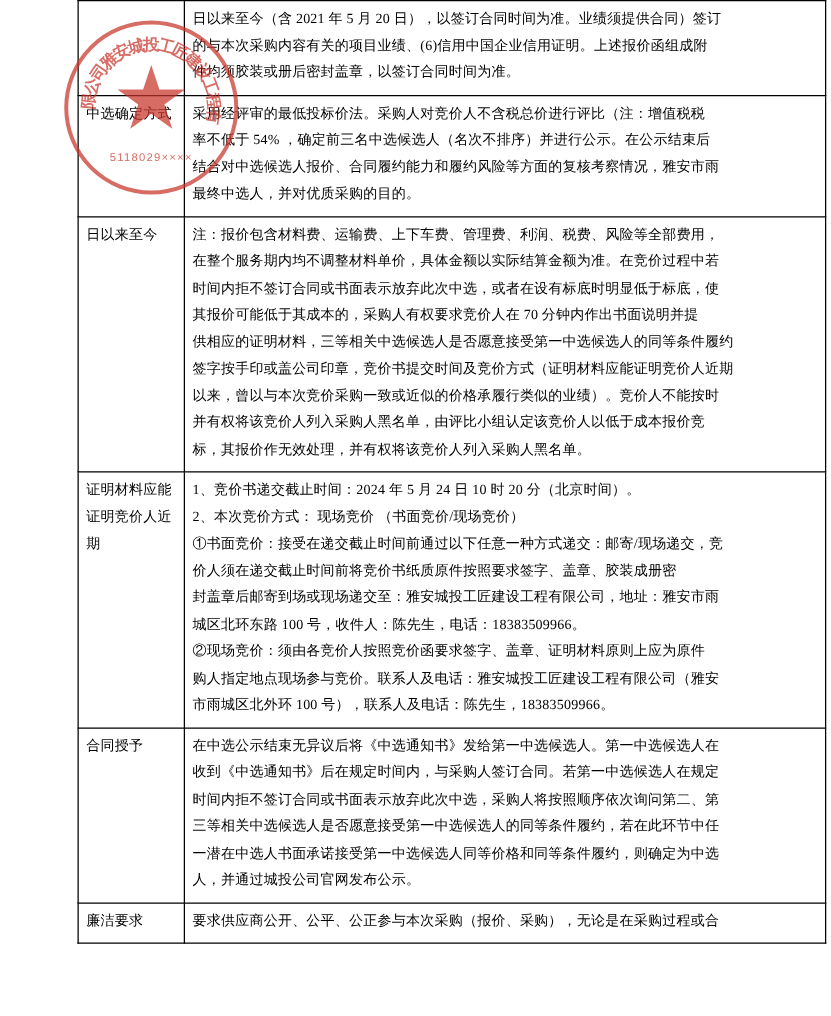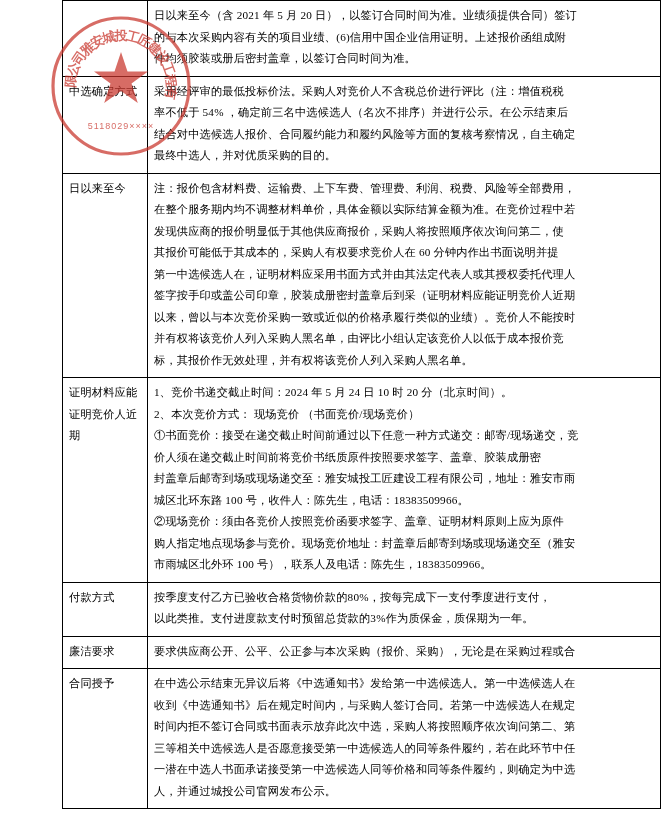--- a/index.html
+++ b/index.html
@@ -82,79 +82,72 @@
           <p class="p">的与本次采购内容有关的项目业绩、(6)信用中国企业信用证明。上述报价函组成附</p>
           <p class="p">件均须胶装或册后密封盖章，以签订合同时间为准。</p>
         </td>
       </tr>
 
       <tr>
         <td class="label-cell">中选确定方式</td>
         <td class="body-cell">
           <p class="p">采用经评审的最低投标价法。采购人对竞价人不含税总价进行评比（注：增值税税</p>
           <p class="p">率不低于 54% ，确定前三名中选候选人（名次不排序）并进行公示。在公示结束后</p>
-          <p class="p">结合对中选候选人报价、合同履约能力和履约风险等方面的复核考察情况，自主确定</p>
+          <p class="p">结合对中选候选人报价、合同履约能力和履约风险等方面的复核考察情况，雅安市雨</p>
           <p class="p">最终中选人，并对优质采购的目的。</p>
         </td>
       </tr>
 
       <tr>
         <td class="label-cell">日以来至今</td>
         <td class="body-cell">
           <p class="p">注：报价包含材料费、运输费、上下车费、管理费、利润、税费、风险等全部费用，</p>
           <p class="p">在整个服务期内均不调整材料单价，具体金额以实际结算金额为准。在竞价过程中若</p>
-          <p class="p">发现供应商的报价明显低于其他供应商报价，采购人将按照顺序依次询问第二，使</p>
-          <p class="p">其报价可能低于其成本的，采购人有权要求竞价人在 60 分钟内作出书面说明并提</p>
-          <p class="p">第一中选候选人在，证明材料应采用书面方式并由其法定代表人或其授权委托代理人</p>
-          <p class="p">签字按手印或盖公司印章，胶装成册密封盖章后到采（证明材料应能证明竞价人近期</p>
+          <p class="p">时间内拒不签订合同或书面表示放弃此次中选，或者在设有标底时明显低于标底，使</p>
+          <p class="p">其报价可能低于其成本的，采购人有权要求竞价人在 70 分钟内作出书面说明并提</p>
+          <p class="p">供相应的证明材料，三等相关中选候选人是否愿意接受第一中选候选人的同等条件履约</p>
+          <p class="p">签字按手印或盖公司印章，竞价书提交时间及竞价方式（证明材料应能证明竞价人近期</p>
           <p class="p">以来，曾以与本次竞价采购一致或近似的价格承履行类似的业绩）。竞价人不能按时</p>
           <p class="p">并有权将该竞价人列入采购人黑名单，由评比小组认定该竞价人以低于成本报价竞</p>
           <p class="p">标，其报价作无效处理，并有权将该竞价人列入采购人黑名单。</p>
         </td>
       </tr>
 
       <tr>
         <td class="label-cell">证明材料应能证明竞价人近期</td>
         <td class="body-cell">
           <p class="p">1、竞价书递交截止时间：2024 年 5 月 24 日 10 时 20 分（北京时间）。</p>
           <p class="p">2、本次竞价方式：  现场竞价 （书面竞价/现场竞价）</p>
           <p class="p">①书面竞价：接受在递交截止时间前通过以下任意一种方式递交：邮寄/现场递交，竞</p>
           <p class="p">价人须在递交截止时间前将竞价书纸质原件按照要求签字、盖章、胶装成册密</p>
           <p class="p">封盖章后邮寄到场或现场递交至：雅安城投工匠建设工程有限公司，地址：雅安市雨</p>
           <p class="p">城区北环东路 100 号，收件人：陈先生，电话：18383509966。</p>
           <p class="p">②现场竞价：须由各竞价人按照竞价函要求签字、盖章、证明材料原则上应为原件</p>
-          <p class="p">购人指定地点现场参与竞价。现场竞价地址：封盖章后邮寄到场或现场递交至（雅安</p>
+          <p class="p">购人指定地点现场参与竞价。联系人及电话：雅安城投工匠建设工程有限公司（雅安</p>
           <p class="p">市雨城区北外环 100 号），联系人及电话：陈先生，18383509966。</p>
         </td>
       </tr>
 
-      <tr>
-        <td class="label-cell">付款方式</td>
-        <td class="body-cell">
-          <p class="p">按季度支付乙方已验收合格货物价款的80%，按每完成下一支付季度进行支付，</p>
-          <p class="p">以此类推。支付进度款支付时预留总货款的3%作为质保金，质保期为一年。</p>
-        </td>
-      </tr>
-
-      <tr>
-        <td class="label-cell">廉洁要求</td>
-        <td class="body-cell">
-          <p class="p">要求供应商公开、公平、公正参与本次采购（报价、采购），无论是在采购过程或合</p>
-        </td>
-      </tr>
 
       <tr>
         <td class="label-cell">合同授予</td>
         <td class="body-cell">
           <p class="p">在中选公示结束无异议后将《中选通知书》发给第一中选候选人。第一中选候选人在</p>
           <p class="p">收到《中选通知书》后在规定时间内，与采购人签订合同。若第一中选候选人在规定</p>
           <p class="p">时间内拒不签订合同或书面表示放弃此次中选，采购人将按照顺序依次询问第二、第</p>
           <p class="p">三等相关中选候选人是否愿意接受第一中选候选人的同等条件履约，若在此环节中任</p>
           <p class="p">一潜在中选人书面承诺接受第一中选候选人同等价格和同等条件履约，则确定为中选</p>
           <p class="p">人，并通过城投公司官网发布公示。</p>
+        </td>
+      </tr>
+
+      <tr>
+        <td class="label-cell">廉洁要求</td>
+        <td class="body-cell">
+          <p class="p">要求供应商公开、公平、公正参与本次采购（报价、采购），无论是在采购过程或合</p>
         </td>
       </tr>
 
     </tbody>
   </table>
 
   <div class="seal">
     <svg width="148" height="148" viewBox="0 0 148 148" xmlns="http://www.w3.org/2000/svg">
       <g fill="none" stroke="#c8342b" stroke-width="3.2">
         <circle cx="74" cy="74" r="68"></circle>

